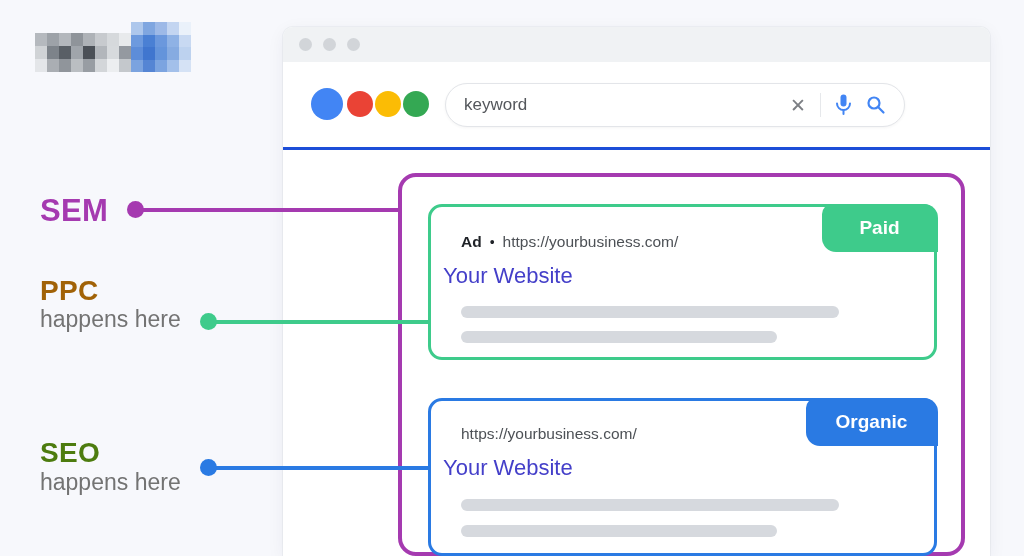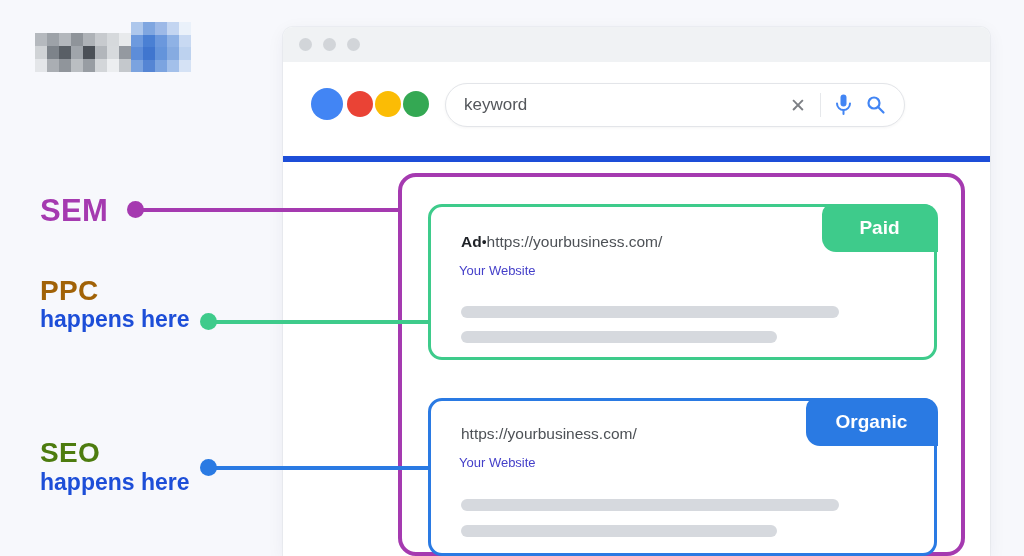--- a/index.html
+++ b/index.html
@@ -27,21 +27,21 @@
     background:#ffffff; border-radius:10px 10px 0 0;
     box-shadow:0 0 0 1px rgba(30,40,60,0.04), 0 4px 18px rgba(30,40,60,0.06);
   }
   .titlebar {
     position:relative; height:35px; background:#f0f2f4;
     border-radius:10px 10px 0 0;
     display:flex; align-items:center; gap:11px; padding-left:16px;
   }
   .tl-dot { width:13px; height:13px; border-radius:50%; }
 
-  .toolbar { position:relative; height:100px; border-bottom:6px solid #1d4ed8; }
+  .toolbar { position:relative; height:88px; border-bottom:3px solid #1d4ed8; }
   .gdot { position:absolute; border-radius:50%; }
   .gdot.blue   { left:28px;  top:26px; width:32px; height:32px; }
   .gdot.red    { left:64px;  top:29px; width:26px; height:26px; }
   .gdot.yellow { left:92px;  top:29px; width:26px; height:26px; }
   .gdot.green  { left:120px; top:29px; width:26px; height:26px; }
 
   .searchbar {
     position:absolute; left:162px; top:21px; width:460px; height:44px;
     background:#fff; border:1.5px solid #e3e5e9; border-radius:22px;
     display:flex; align-items:center;
@@ -67,39 +67,39 @@
   .tag {
     position:absolute; top:-3.5px; right:-3.5px; height:48px;
     border-radius:10px 14px 0 14px;
     display:flex; align-items:center; justify-content:center;
     color:#fff; font-size:19px; font-weight:700;
   }
   .tag.paid-tag { width:116px; }
   .tag.organic-tag { width:132px; }
 
   .ad-line { position:absolute; left:30px; top:26px; font-size:15.5px; color:#4d5156;
-             display:flex; align-items:center; gap:0; }
+             display:flex; align-items:center; gap:8px; }
   .ad-label { font-weight:700; color:#1f2227; }
   .ad-sep { color:#1f2227; font-size:14px; }
   .url-line { position:absolute; left:30px; top:24px; font-size:15.5px; color:#4d5156; }
-  .site-link { position:absolute; left:28px; font-size:13px; cursor:pointer; }
+  .site-link { position:absolute; left:12px; font-size:22px; cursor:pointer; }
   .card.paid .site-link { top:56px; }
   .card.organic .site-link { top:54px; }
   .bar { position:absolute; left:30px; height:12px; border-radius:6px; background:#d6d9de; }
   .card.paid .bar1    { top:99px;  width:378px; }
   .card.paid .bar2    { top:124px; width:316px; }
   .card.organic .bar1 { top:98px;  width:378px; }
   .card.organic .bar2 { top:124px; width:316px; }
 
   
   .lbl { position:absolute; left:40px; font-weight:800; letter-spacing:0.3px; }
   .lbl.sem { top:193px; font-size:31px; }
   .lbl.ppc { top:275px; font-size:28px; }
   .lbl.seo { top:437px; font-size:28px; }
-  .sub { position:absolute; left:40px; font-size:23px; color:#1d4ed8; font-weight:700; }
+  .sub { position:absolute; left:40px; font-size:23px; color:#737373; font-weight:400; }
   .sub.ppc-sub { top:306px; }
   .sub.seo-sub { top:469px; }
 
   .conn { position:absolute; height:4px; z-index:6; }
   .conn-dot { position:absolute; width:17px; height:17px; border-radius:50%; z-index:6; }
   .sem-line { left:135px; top:208px; width:263px; }
   .sem-dot  { left:127px; top:201px; }
   .ppc-line { left:208px; top:320px; width:222px; }
   .ppc-dot  { left:200px; top:313px; }
   .seo-line { left:208px; top:466px; width:222px; }

